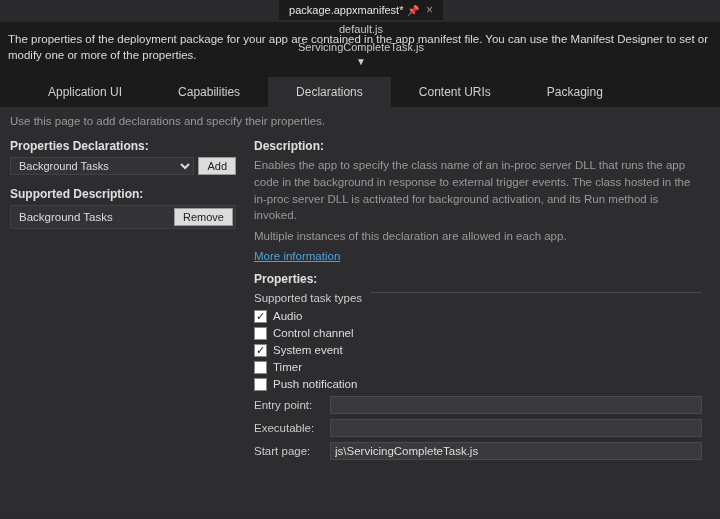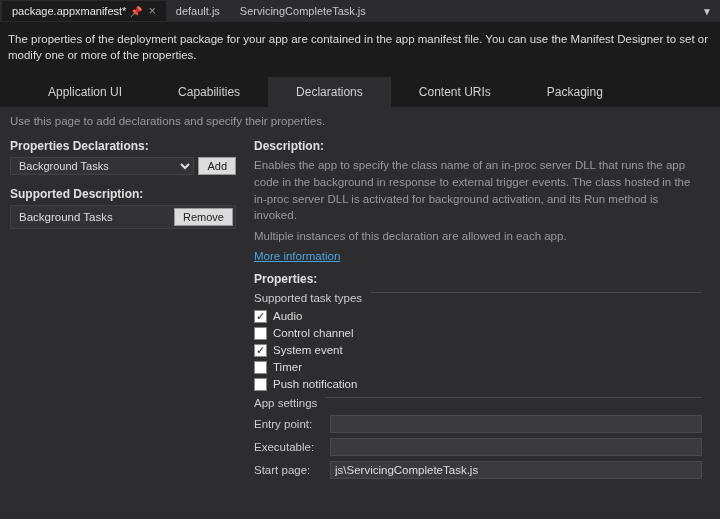--- a/index.html
+++ b/index.html
@@ -1,18 +1,18 @@
 <!DOCTYPE html>
 <html><head>
 <meta charset="utf-8">
 <style>
   * { box-sizing: border-box; margin: 0; padding: 0; font-family: "Segoe UI", Tahoma, sans-serif; }
   body { background: #2b2b2e; color: #d0d0d0; font-size: 12px; width: 720px; height: 519px; overflow: hidden; }
   
-  .doc-tabs { display: flex; align-items: center; background: #2b2b2e; height: 22px; padding-left: 2px; }
+  .doc-tabs { display: flex; align-items: center; background: #2b2b2e; height: 22px; padding-left: 2px; flex-direction: column; }
   .doc-tab { padding: 3px 10px; font-size: 11px; color: #c8c8c8; cursor: pointer; display: flex; align-items: center; gap: 4px; }
   .doc-tab.active { background: #1b1b1c; color: #e6e6e6; }
   .doc-tab .pin { font-size: 10px; color: #999; }
   .doc-tab .close { font-size: 12px; color: #999; margin-left: 2px; }
   .spacer { flex: 1; }
   .dropdown-arrow { padding: 0 8px; color: #ccc; cursor: pointer; font-size: 10px;}
   
   .intro { background: #1b1b1c; padding: 8px 8px 14px 8px; font-size: 11.5px; color: #dcdcdc; line-height: 1.4; border-top:1px solid #1b1b1c;}
   
   .main-tabs { display: flex; background: #1b1b1c; padding: 0 20px; gap: 0; }
@@ -121,24 +121,20 @@
       </div>
       <div class="check-row">
         <span class="chk"></span>
         <span>Timer</span>
       </div>
       <div class="check-row">
         <span class="chk"></span>
         <span>Push notification</span>
       </div>
       
-      <div class="subsection">
-        <span>App settings</span>
-        <div class="line"></div>
-      </div>
       
       <div class="field-row">
         <div class="field-label">Entry point:</div>
         <input class="field-input" value="" style="">
       </div>
       <div class="field-row">
         <div class="field-label">Executable:</div>
         <input class="field-input" value="" style="">
       </div>
       <div class="field-row">

